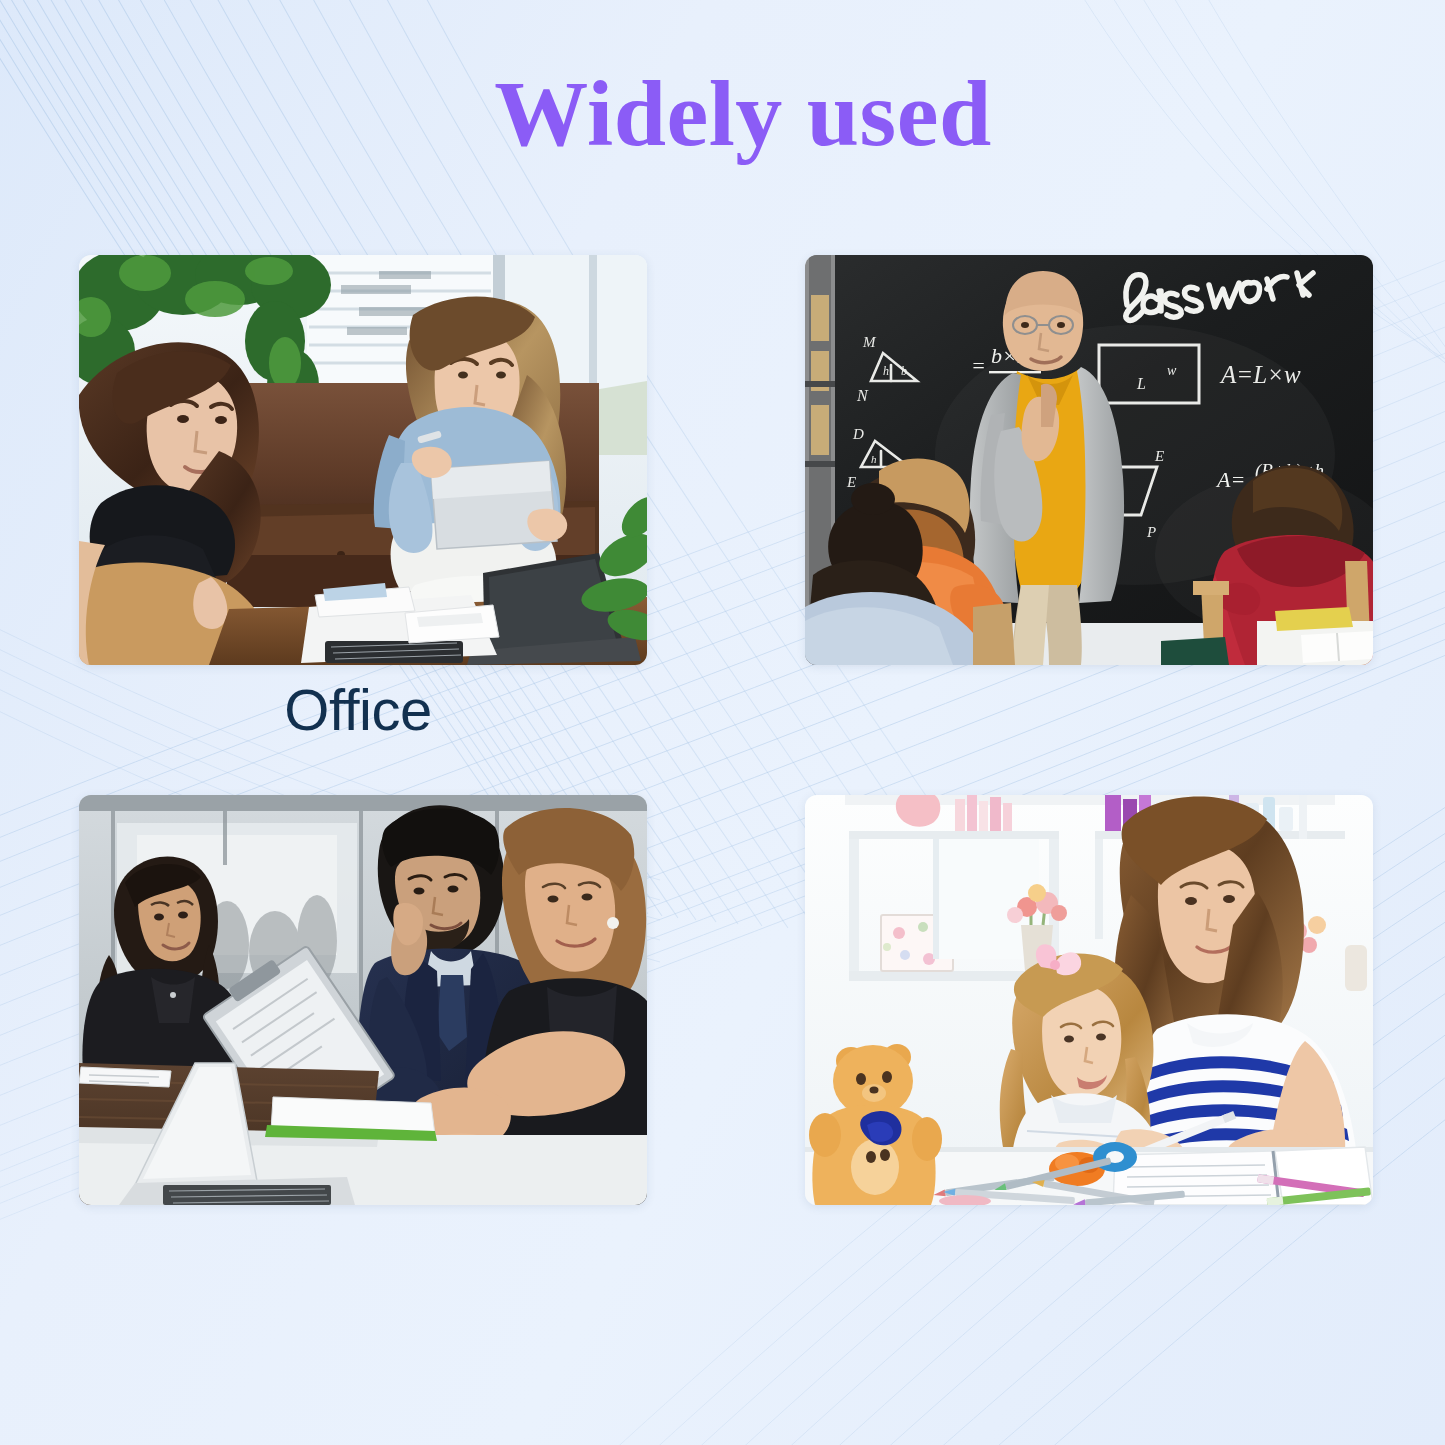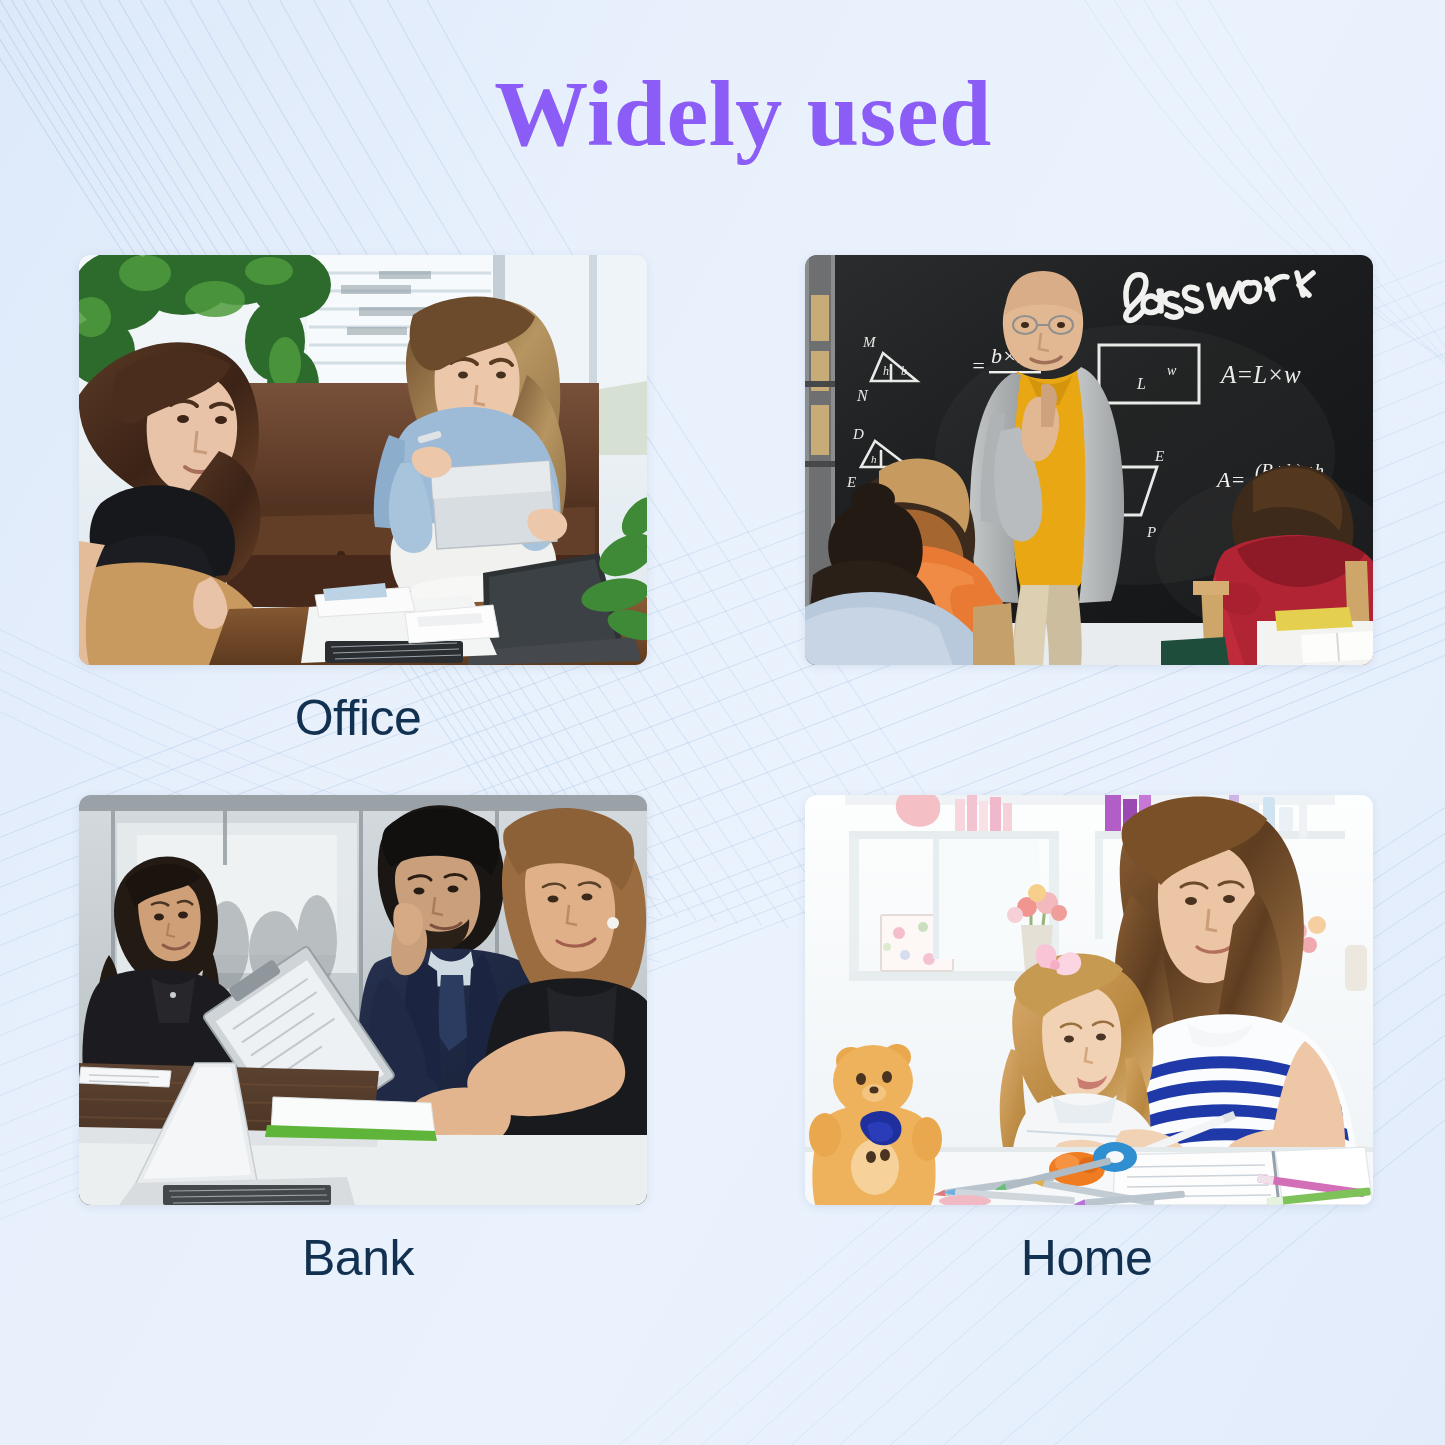--- a/index.html
+++ b/index.html
@@ -71,22 +71,22 @@
     height: 410px;
     border-radius: 12px;
     overflow: hidden;
     position: relative;
     box-shadow: 0 2px 10px rgba(40,70,110,0.10);
   }
   .cell.left .photo-frame  { margin-left: 4px; }
   .cell.right .photo-frame { margin-left: 10px; }
 
   .caption {
-    margin-top: 26px;
-    font-size: 50px;
+    margin-top: 14px;
+    font-size: 58px;
     line-height: 1.08;
     color: #12304f;
     font-family: "Liberation Sans", sans-serif;
     font-weight: 400;
     letter-spacing: -0.5px;
   }
   .cell.left .caption  { margin-left: -6px; }
   .cell.right .caption { margin-left: 6px; }
 
   .photo { position: absolute; inset: 0; }
@@ -662,21 +662,20 @@
           <path d="M56,388 L268,382 L276,410 L40,410 Z" fill="#d8dcdf"></path>
           <rect x="84" y="390" width="168" height="20" rx="2" fill="#43474a"></rect>
           <g stroke="#9ba2a7" stroke-width="1.2">
             <line x1="90" y1="396" x2="246" y2="394"></line>
               <line x1="92" y1="402" x2="248" y2="400"></line>
             <line x1="94" y1="408" x2="250" y2="406"></line>
           </g>
         </svg>
       </div>
     </div>
-    <div class="caption">Bank</div>
   </div>
 
   <div class="cell right">
     <div class="photo-frame">
       <div class="photo">
         <svg viewBox="0 0 568 410" preserveAspectRatio="xMidYMid slice">
           <defs>
             <linearGradient id="hwall" x1="0" y1="0" x2="0" y2="1">
               <stop offset="0%" stop-color="#fdfefe"></stop>
                 <stop offset="100%" stop-color="#eef3f6"></stop>
@@ -887,16 +886,15 @@
             </g>
             <g transform="rotate(-6 512 404)">
               <rect x="462" y="398" width="104" height="8" rx="2" fill="#7ec25a"></rect>
               <rect x="462" y="398" width="16" height="8" fill="#e6f2de"></rect>
             </g>
             <ellipse cx="160" cy="406" rx="26" ry="6" fill="#f0b9c4"></ellipse>
           </g>
         </svg>
       </div>
     </div>
-    <div class="caption">Home</div>
   </div>
 
 </div>
 
 </body></html>

